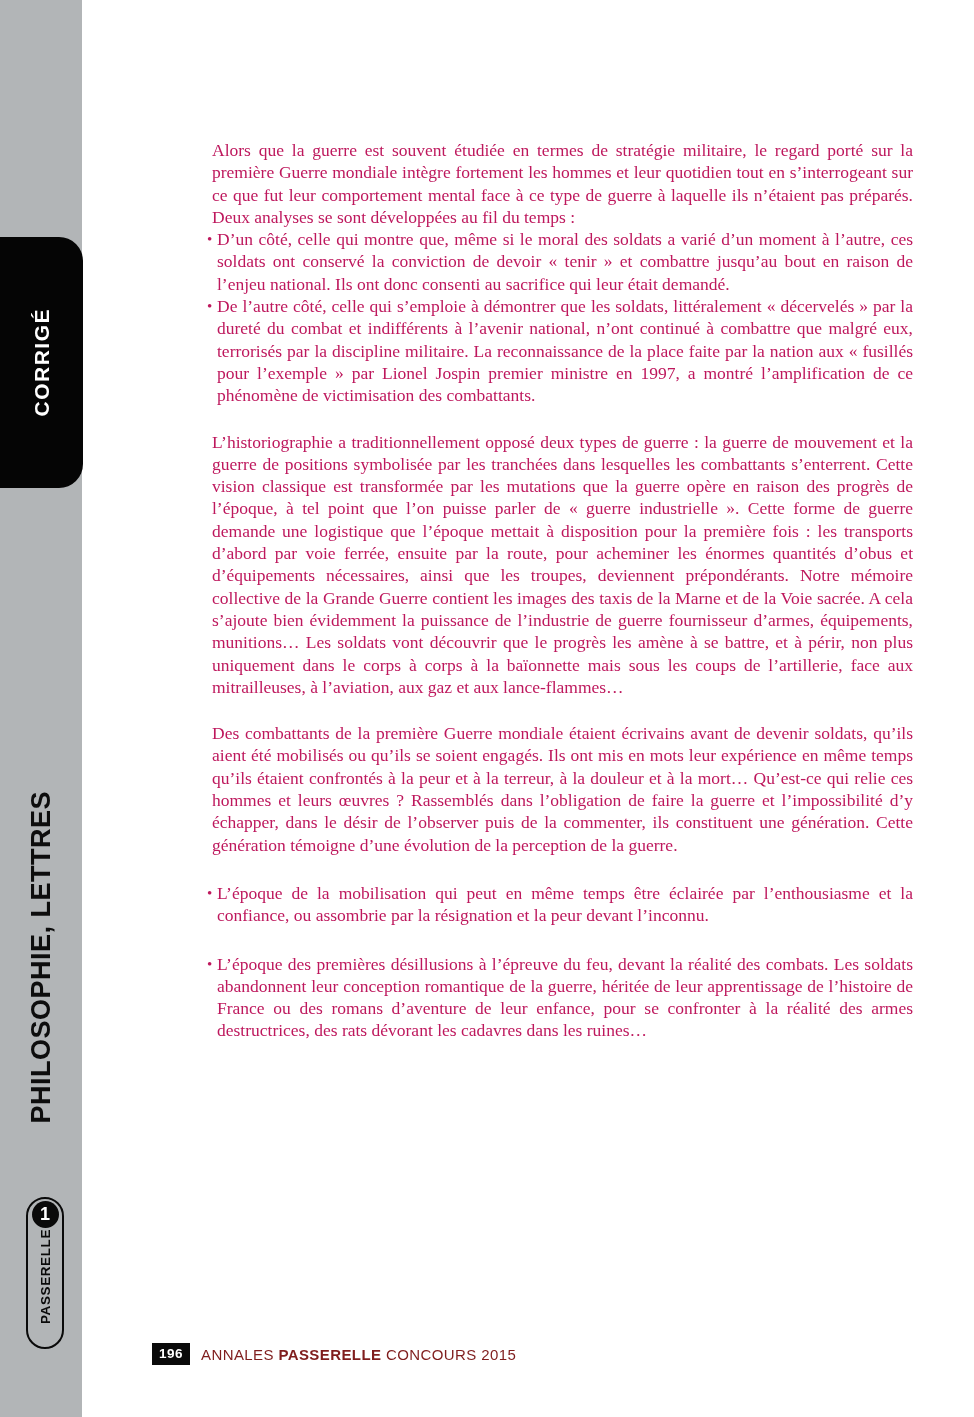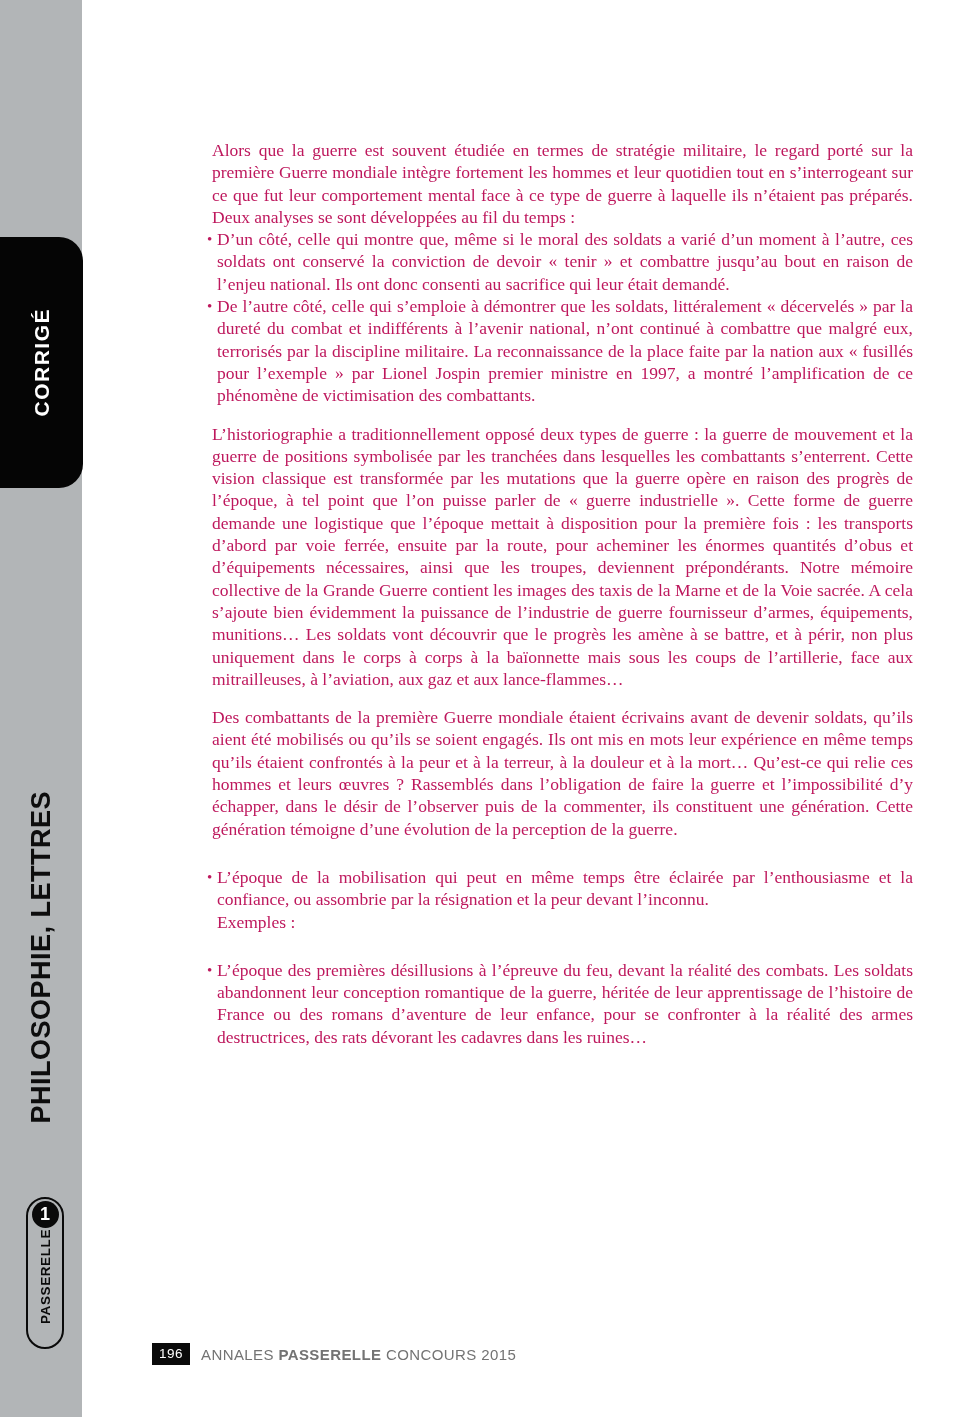--- a/index.html
+++ b/index.html
@@ -86,47 +86,47 @@
   
   .content {
     position: absolute; left: 212px; top: 139px;
     width: 701px;
     color: #be185d;
     font-size: 17.5px;
     line-height: 22.3px;
     text-align: justify;
   }
   .content p { margin: 0; }
-  .content .spaced { margin-top: 16px; }
+  .content .spaced { margin-top: 24px; }
   .bullet-item {
     position: relative;
     padding-left: 5px;
     box-sizing: border-box;
   }
   .bullet-item .marker {
     position: absolute; left: -5px; top: 0;
     font-size: 15px;
   }
   .epoch { margin-top: 26px; }
   .example-line { text-align: left; }
 
   
   .footer {
     position: absolute; left: 152px; top: 1343px;
     display: flex; align-items: center; gap: 11px;
     font-family: "Liberation Sans", sans-serif;
   }
   .page-badge {
     background: #0a0a0a; color: #ffffff;
-    font-weight: normal; font-size: 13.5px;
+    font-weight: bold; font-size: 13.5px;
     padding: 3px 7px 4px 7px;
     letter-spacing: 0.5px;
   }
   .footer-line {
-    font-size: 15px; color: #737373; letter-spacing: 0.4px;
+    font-size: 15px; color: #7f1d1d; letter-spacing: 0.4px;
     white-space: nowrap;
   }
   .footer-line .bold { font-weight: bold; }
 </style>
 </head>
 <body>
 
 <div class="page">
 
   <div class="rail"></div>
@@ -159,21 +159,20 @@
     </div>
 
     <p class="spaced">L’historiographie a traditionnellement opposé deux types de guerre&nbsp;: la guerre de mouvement et la guerre de positions symbolisée par les tranchées dans lesquelles les combattants s’enterrent. Cette vision classique est transformée par les mutations que la guerre opère en raison des progrès de l’époque, à tel point que l’on puisse parler de «&nbsp;guerre industrielle&nbsp;». Cette forme de guerre demande une logistique que l’époque mettait à disposition pour la première fois&nbsp;: les transports d’abord par voie ferrée, ensuite par la route, pour acheminer les énormes quantités d’obus et d’équipements nécessaires, ainsi que les troupes, deviennent prépondérants. Notre mémoire collective de la Grande Guerre contient les images des taxis de la Marne et de la Voie sacrée. A cela s’ajoute bien évidemment la puissance de l’industrie de guerre fournisseur d’armes, équipements, munitions… Les soldats vont découvrir que le progrès les amène à se battre, et à périr, non plus uniquement dans le corps à corps à la baïonnette mais sous les coups de l’artillerie, face aux mitrailleuses, à l’aviation, aux gaz et aux lance-flammes…</p>
 
     <p class="spaced">Des combattants de la première Guerre mondiale étaient écrivains avant de devenir soldats, qu’ils aient été mobilisés ou qu’ils se soient engagés. Ils ont mis en mots leur expérience en même temps qu’ils étaient confrontés à la peur et à la terreur, à la douleur et à la mort…  Qu’est-ce qui relie ces hommes et leurs œuvres&nbsp;? Rassemblés dans l’obligation de faire la guerre et l’impossibilité d’y échapper, dans le désir de l’observer puis de la commenter, ils constituent une génération. Cette génération témoigne d’une évolution de la perception de la guerre.</p>
 
 
     <div class="bullet-item epoch">
       <span class="marker">•</span>
       <span>L’époque de la mobilisation qui peut en même temps être éclairée par l’enthousiasme et la confiance, ou assombrie par la résignation et la peur devant l’inconnu.</span>
-      <div class="example-line">Exemples&nbsp;:</div>
     </div>
 
     <div class="bullet-item epoch">
       <span class="marker">•</span>
       <span>L’époque des premières désillusions à l’épreuve du feu, devant la réalité des combats. Les soldats abandonnent leur conception romantique de la guerre, héritée de leur apprentissage de l’histoire de France ou des romans d’aventure de leur enfance, pour se confronter à la réalité des armes destructrices, des rats dévorant les cadavres dans les ruines…</span>
     </div>
 
   </div>
 
   <div class="footer">

